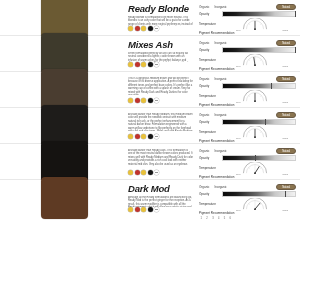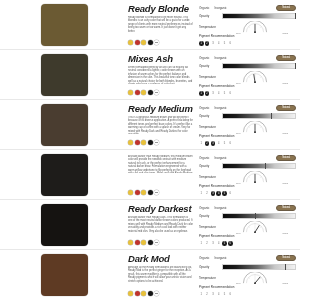--- a/index.html
+++ b/index.html
@@ -6,21 +6,21 @@
   html, body {
     width: 300px; height: 300px;
     background: #ffffff;
     font-family: "Liberation Sans", sans-serif;
     overflow: hidden;
   }
   #sheet { width: 300px; height: 300px; position: relative; background: #fff; }
 
   .card {
     position: relative;
-    height: 50px;
+    height: 36px;
     display: flex;
     align-items: stretch;
     background: #fff;
     border-bottom: 1px solid #e8e8e8;
   }
   .card:last-child { border-bottom: none; }
 
   
   .swatch-col {
     width: 128px;
@@ -268,21 +268,20 @@
             <span class="pig">6</span>
           </div>
         </div>
       </div>
     </div>
     <div class="card">
       <div class="swatch-col">
         <div class="swatch" style="background: rgb(74, 61, 48);"></div>
       </div>
       <div class="mid">
-        <div class="prod-title">Ready Medium</div>
         <div class="prod-desc">This is a gorgeous medium brown and will be perfect because of its diverse application. A perfect backdrop for different tones and perfect base colors. It's perfect like a warming cup of coffee with a splash of cream. Very far mixed with Ready Dark and Ready Darkest for color versatility.</div>
         <div class="dots-row">
           <span class="cdot" style="background: rgb(232, 193, 58);"></span>
           <span class="cdot" style="background: rgb(192, 52, 46);"></span>
           <span class="cdot" style="background: rgb(232, 193, 58);"></span>
           <span class="cdot" style="background: rgb(20, 20, 20);"></span>
           <span class="cdot ring"></span>
         </div>
       </div>
       <div class="spec">
@@ -387,21 +386,20 @@
             <span class="pig">6</span>
           </div>
         </div>
       </div>
     </div>
     <div class="card">
       <div class="swatch-col">
         <div class="swatch" style="background: rgb(21, 19, 17);"></div>
       </div>
       <div class="mid">
-        <div class="prod-title">Ready Darkest</div>
         <div class="prod-desc">A shade darker than Ready Dark. This formulation is one of the most neutral darker brown colors produced. It mixes well with Ready Medium and Ready Dark for color versatility and provides a rich cool look with neither material mid skin. Very also be used as an eyebrow.</div>
         <div class="dots-row">
           <span class="cdot" style="background: rgb(232, 193, 58);"></span>
           <span class="cdot" style="background: rgb(192, 52, 46);"></span>
           <span class="cdot" style="background: rgb(232, 193, 58);"></span>
           <span class="cdot" style="background: rgb(20, 20, 20);"></span>
           <span class="cdot ring"></span>
         </div>
       </div>
       <div class="spec">

